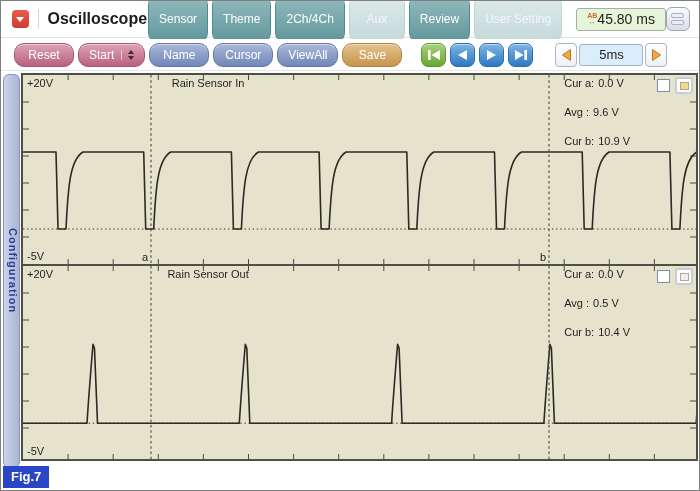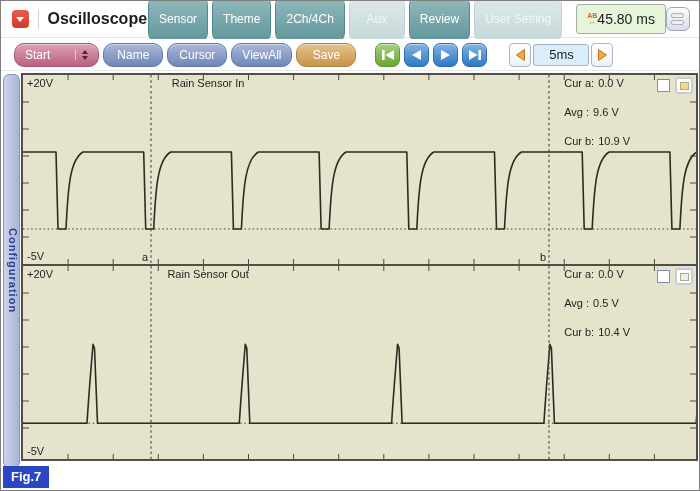--- a/index.html
+++ b/index.html
@@ -10,49 +10,49 @@
   .titlebar { position:absolute; top:0; left:0; right:0; height:37px; display:flex; align-items:center; padding-left:11px; border-bottom:1px solid #e3e3e3; background:#fff; }
   .app-icon { width:18px; height:18px; border-radius:4px; background:linear-gradient(#ea5b4b,#cf3b2e); display:flex; align-items:center; justify-content:center; cursor:pointer; }
   .tri-down { width:0; height:0; border-left:4px solid transparent; border-right:4px solid transparent; border-top:5px solid #fff; }
   .vdiv { width:1px; height:20px; background:#d5d5d5; margin:0 9px; }
   .app-title { font-size:16px; font-weight:bold; color:#1c1c1c; margin-right:1px; white-space:nowrap; }
   .tbtns { display:flex; gap:4px; align-items:center; }
   .tbtn { min-width:56px; padding:16px 10px; text-align:center; font-size:12px; color:#fff; border-radius:10px;
           background:linear-gradient(#93bbbe,#5f969b); border:1px solid #538a8f;
           box-shadow:inset 0 1px 0 rgba(255,255,255,.45); cursor:pointer; white-space:nowrap; }
   .tbtn.disabled { background:linear-gradient(#dfeaea,#c4d8d8); border-color:#bfd3d3; color:#f0f8f8; }
-  .measure { margin-left:14px; height:30px; display:flex; align-items:center; padding:0 10px;
+  .measure { margin-left:14px; height:23px; display:flex; align-items:center; padding:0 10px;
              background:#e6f4da; border:1px solid #a2b2a2; border-radius:3px; }
   .ab-icon { display:flex; flex-direction:column; align-items:center; color:#cc6a2a; font-weight:bold; font-size:7px; line-height:6px; }
   .measure-val { font-size:14px; color:#1d1d1d; white-space:nowrap; }
   .win-btn { margin-left:auto; margin-right:9px; width:26px; height:24px; border:1px solid #9aa6c0; border-radius:6px;
              background:linear-gradient(#fafbfc,#d9dde5); display:flex; flex-direction:column; gap:2px;
              align-items:center; justify-content:center; cursor:pointer; }
   .win-btn .bar { width:13px; height:5px; border:1px solid #aab2c4; border-radius:2px; background:#eceef2; }
 
   
   .toolbar { position:absolute; top:38px; left:0; right:0; height:32px; display:flex; align-items:center; padding-left:13px; border-bottom:1px solid #e7e7e7; background:#fff; }
   .btn { min-width:60px; padding:4px 10px; margin-right:4px; text-align:center; font-size:12px; color:#fff; border-radius:10px;
          box-shadow:inset 0 1px 0 rgba(255,255,255,.45); cursor:pointer; white-space:nowrap; }
   .btn.pink  { background:linear-gradient(#dca2b5,#b9627f); border:1px solid #a65672; }
   .btn.slate { background:linear-gradient(#aab7d8,#7187b7); border:1px solid #6177a8; }
   .btn.tan   { background:linear-gradient(#e4c28c,#c7954c); border:1px solid #b08240; }
-  .btn.start { display:flex; align-items:center; justify-content:center; gap:25px; }
+  .btn.start { display:flex; align-items:center; justify-content:center; gap:7px; }
   .spinner { display:flex; flex-direction:column; gap:2px; padding-left:6px; border-left:1px solid rgba(255,255,255,.55); }
   .spin-up   { width:0; height:0; border-left:3px solid transparent; border-right:3px solid transparent; border-bottom:4px solid #4a2836; }
   .spin-down { width:0; height:0; border-left:3px solid transparent; border-right:3px solid transparent; border-top:4px solid #4a2836; }
   .transport { display:flex; gap:4px; margin-left:15px; }
   .pbtn { width:25px; height:24px; border-radius:7px; display:flex; align-items:center; justify-content:center;
           box-shadow:inset 0 1px 0 rgba(255,255,255,.5); cursor:pointer; }
   .pbtn.green { background:linear-gradient(#a9d07f,#68a732); border:1px solid #5d9a2b; }
   .pbtn.blue  { background:linear-gradient(#7fb5e3,#2e79c2); border:1px solid #2d6cb0; }
   .timesel { display:flex; align-items:center; margin-left:22px; gap:2px; }
   .arrow-btn { width:22px; height:24px; border:1px solid #a9b4c4; border-radius:4px; background:linear-gradient(#ffffff,#eef1f5);
                display:flex; align-items:center; justify-content:center; cursor:pointer; }
-  .time-box { width:56px; height:22px; background:#d9edfa; border:1px solid #9fb4c8; border-radius:3px;
+  .time-box { width:64px; height:22px; background:#d9edfa; border:1px solid #9fb4c8; border-radius:3px;
               display:flex; align-items:center; justify-content:center; font-size:13px; color:#1d1d1d; }
 
   
   .sidebar-tab { position:absolute; left:2px; top:73px; width:17px; height:394px; border:1px solid #8a96ba; border-radius:6px;
                  background:linear-gradient(90deg,#ccd3ea,#a9b5d6); writing-mode:vertical-rl; text-align:center;
                  font-size:11px; font-weight:bold; letter-spacing:1px; color:#2c3c8e; cursor:pointer; }
   .panel { position:absolute; left:20px; width:677px; background:#e6e3cd; border:2px solid #4f4f46; }
   .panel.p1 { top:72px;  height:193px; }
   .panel.p2 { top:263px; height:197px; }
   .panel svg { position:absolute; inset:0; width:100%; height:100%; display:block; }
@@ -102,20 +102,21 @@
       </span>
       <span class="measure-val">45.80 ms</span>
     </div>
     <div class="win-btn">
       <span class="bar"></span>
       <span class="bar"></span>
     </div>
   </div>
 
   <div class="toolbar">
+    <div class="btn pink">Reset</div>
     <div class="btn pink start">
       <span>Start</span>
       <span class="spinner">
         <span class="spin-up"></span>
         <span class="spin-down"></span>
       </span>
     </div>
     <div class="btn slate">Name</div>
     <div class="btn slate">Cursor</div>
     <div class="btn slate">ViewAll</div>

